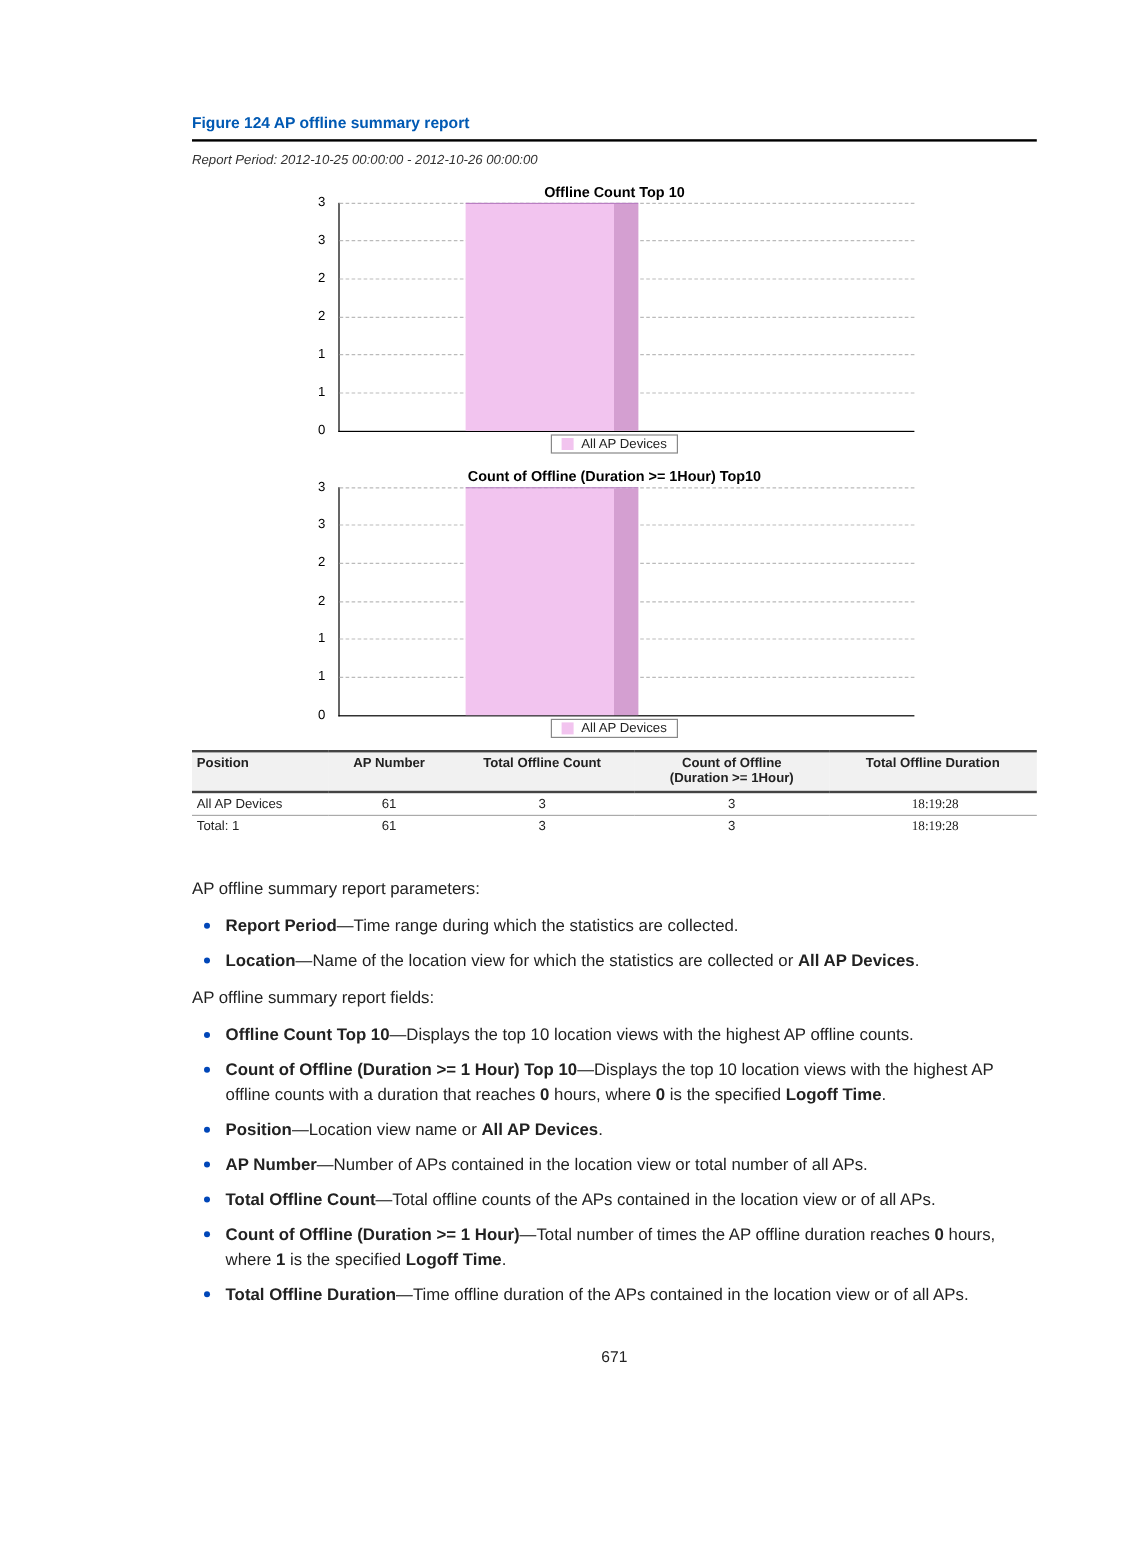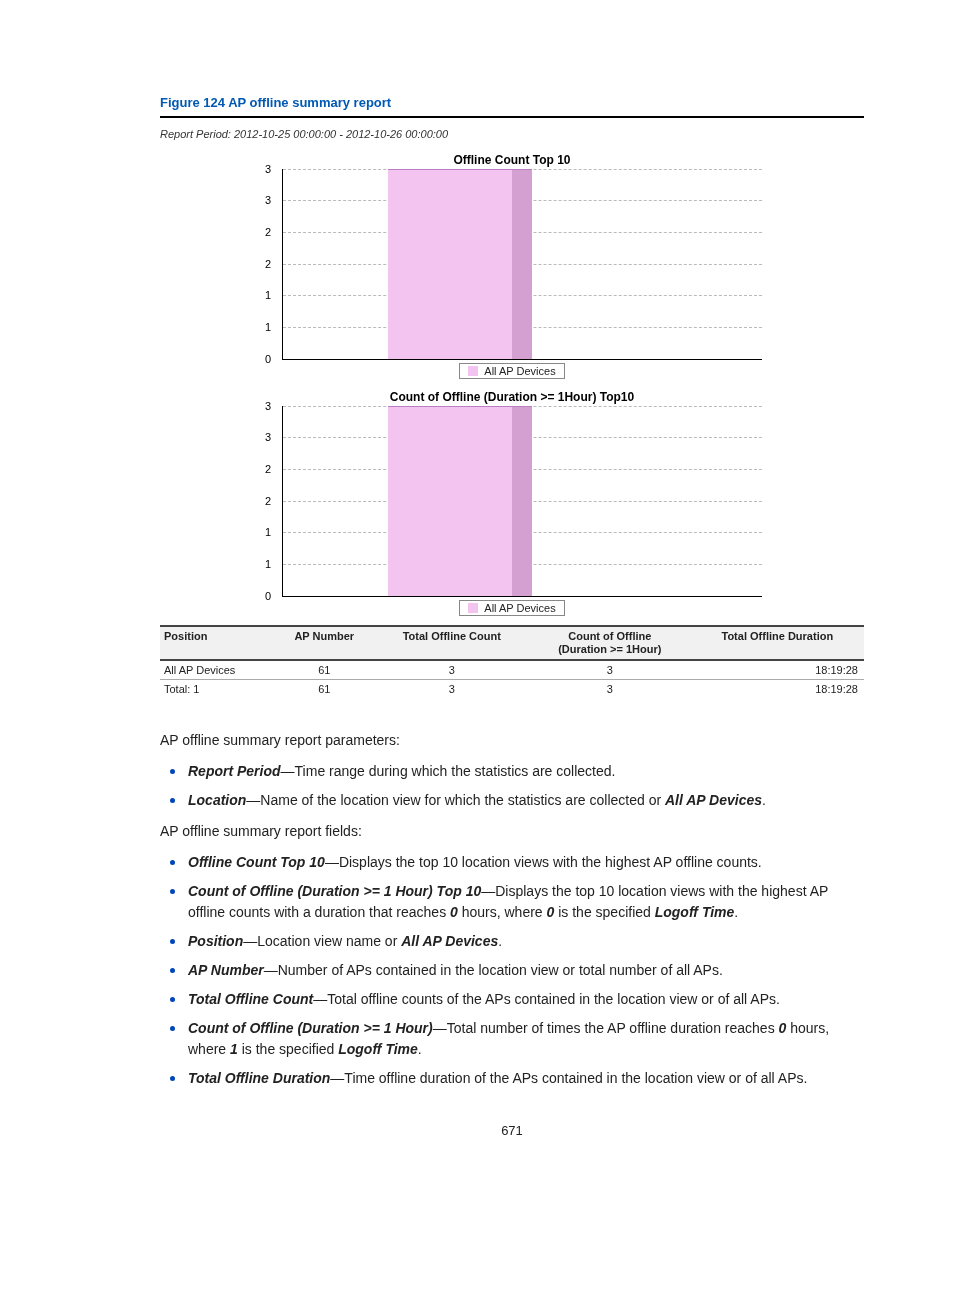--- a/index.html
+++ b/index.html
@@ -126,21 +126,21 @@
   .data-table tbody td:first-child { text-align: left; padding-left: 4px; }
   .data-table tbody td {
     padding: 3px 6px;
     border-bottom: 1px solid #aaa;
     text-align: center;
   }
   .data-table tbody tr.total td {
     border-bottom: none;
   }
   .data-table tbody td.left { text-align: left; }
-  .data-table tbody td.durcell { text-align: right; padding-left: 10px; }
+  .data-table tbody td.durcell { text-align: center; padding-left: 10px; font-family: Liberation Serif, serif; }
 
   
   .body-text {
     margin-top: 32px;
     font-size: 14px;
     color: #222;
     line-height: 1.5;
   }
   .body-text p { margin: 10px 0; }
   ul.bullets {
@@ -158,21 +158,21 @@
   ul.bullets li::before {
     content: "";
     position: absolute;
     left: 10px;
     top: 8px;
     width: 5px;
     height: 5px;
     border-radius: 50%;
     background: #0046b8;
   }
-  .b { font-weight: bold; font-style: italic; }
+  .b { font-weight: bold; }
 
   .page-number {
     text-align: center;
     font-size: 13px;
     margin-top: 34px;
   }
 </style>
 </head>
 <body>
 

